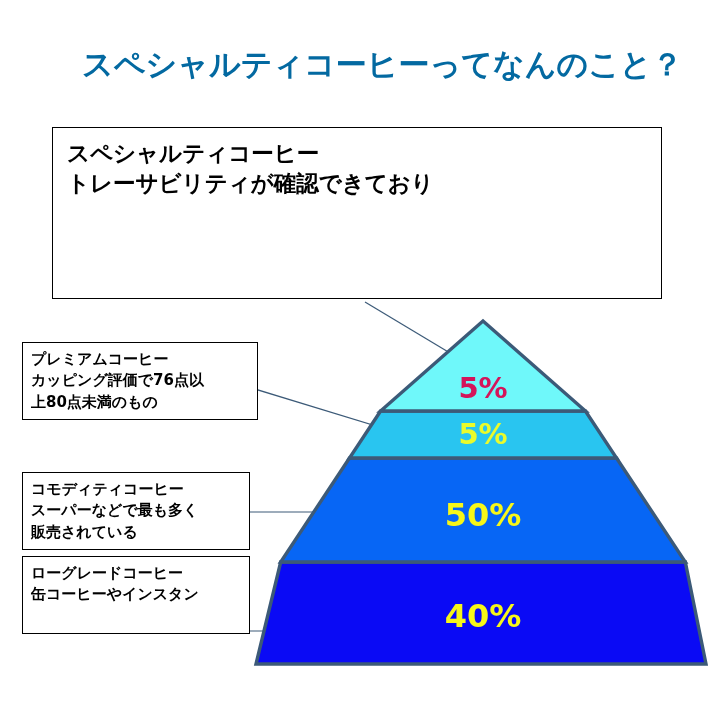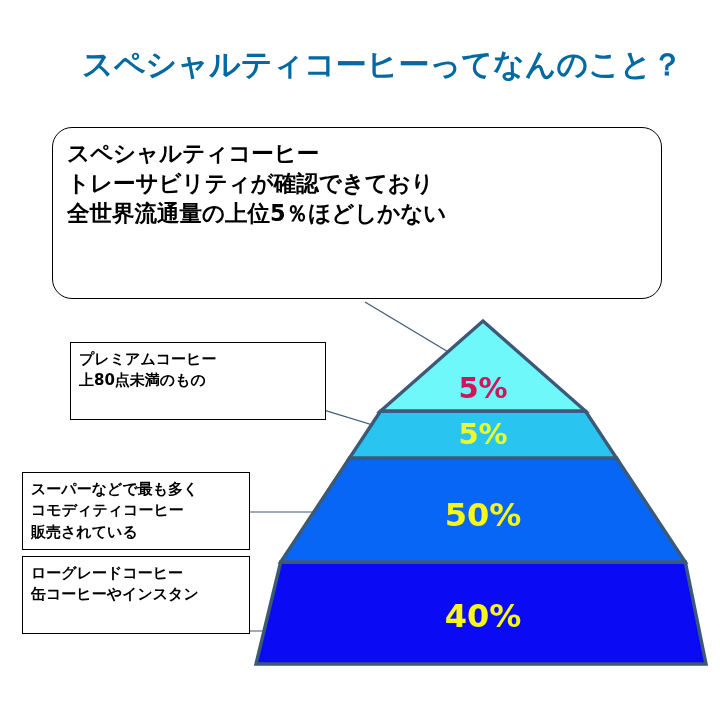--- a/index.html
+++ b/index.html
@@ -49,31 +49,30 @@
   
   #definition-box {
     left: 52px;
     top: 127px;
     width: 610px;
     height: 172px;
     padding: 11px 0 0 14px;
     font-size: 22.5px;
     font-weight: bold;
     line-height: 1.33;
-    border-radius: 20px;
   }
 
   
   .side-box {
     padding: 6px 0 0 8px;
     font-size: 15px;
     font-weight: bold;
     line-height: 1.42;
   }
-  #premium-box   { left: 22px; top: 342px; width: 256px; height: 78px; margin-left: 48px; }
+  #premium-box   { left: 22px; top: 342px; width: 236px; height: 78px; }
   #commodity-box { left: 22px; top: 472px; width: 228px; height: 78px; }
   #lowgrade-box  { left: 22px; top: 556px; width: 228px; height: 78px; }
 
   
   #pyramid-stage {
     position: absolute;
     left: 0;
     top: 0;
     width: 720px;
     height: 720px;
@@ -117,31 +116,31 @@
       <text class="pct-label" x="483" y="390" font-size="29" fill="#D4145A">5%</text>
       <text class="pct-label" x="483" y="436" font-size="29" fill="#EAFB2B">5%</text>
       <text class="pct-label" x="483" y="517" font-size="32" fill="#F7F718">50%</text>
       <text class="pct-label" x="483" y="618" font-size="32" fill="#F7F718">40%</text>
     </g>
   </svg>
 
   <div class="callout" id="definition-box">
     <span class="line">スペシャルティコーヒー</span>
     <span class="line">トレーサビリティが確認できており</span>
-    <span class="line">全世界流通量の上位5％ほどしかない</span>
   </div>
 
   <div class="callout side-box" id="premium-box">
     <span class="line">プレミアムコーヒー</span>
+    <span class="line"> カッピング評価で76点以</span>
     <span class="line">上80点未満のもの</span>
   </div>
 
   <div class="callout side-box" id="commodity-box">
+    <span class="line">コモディティコーヒー</span>
     <span class="line"> スーパーなどで最も多く</span>
-    <span class="line">コモディティコーヒー</span>
     <span class="line">販売されている</span>
   </div>
 
   <div class="callout side-box" id="lowgrade-box">
     <span class="line">ローグレードコーヒー</span>
     <span class="line"> 缶コーヒーやインスタン</span>
   </div>
 
 </div>
 

